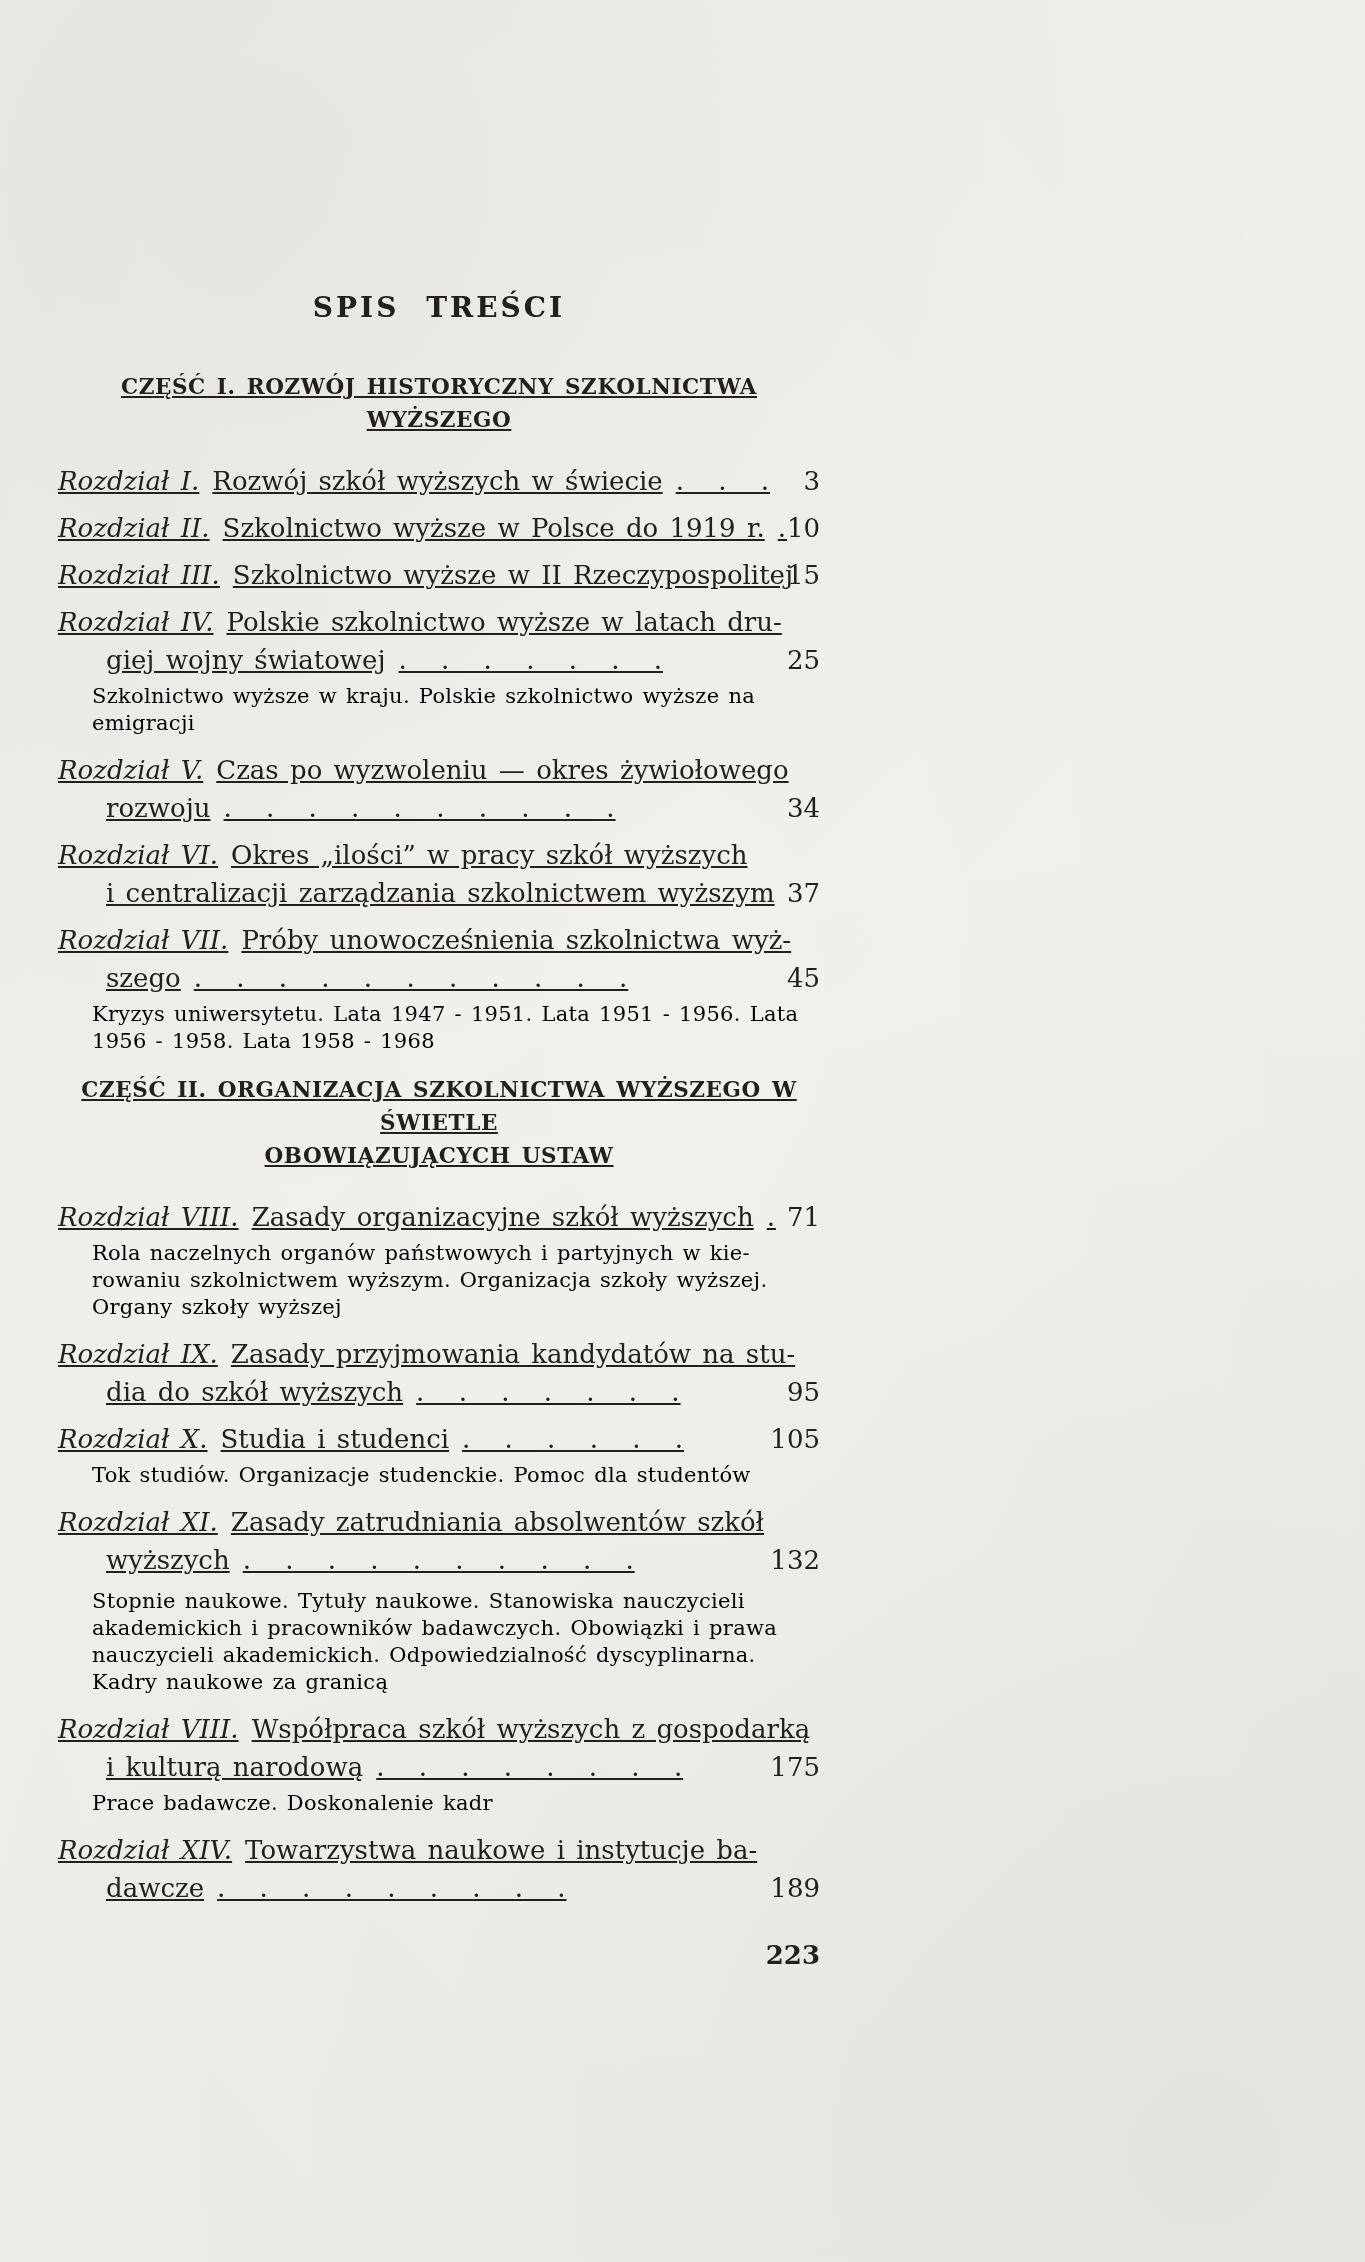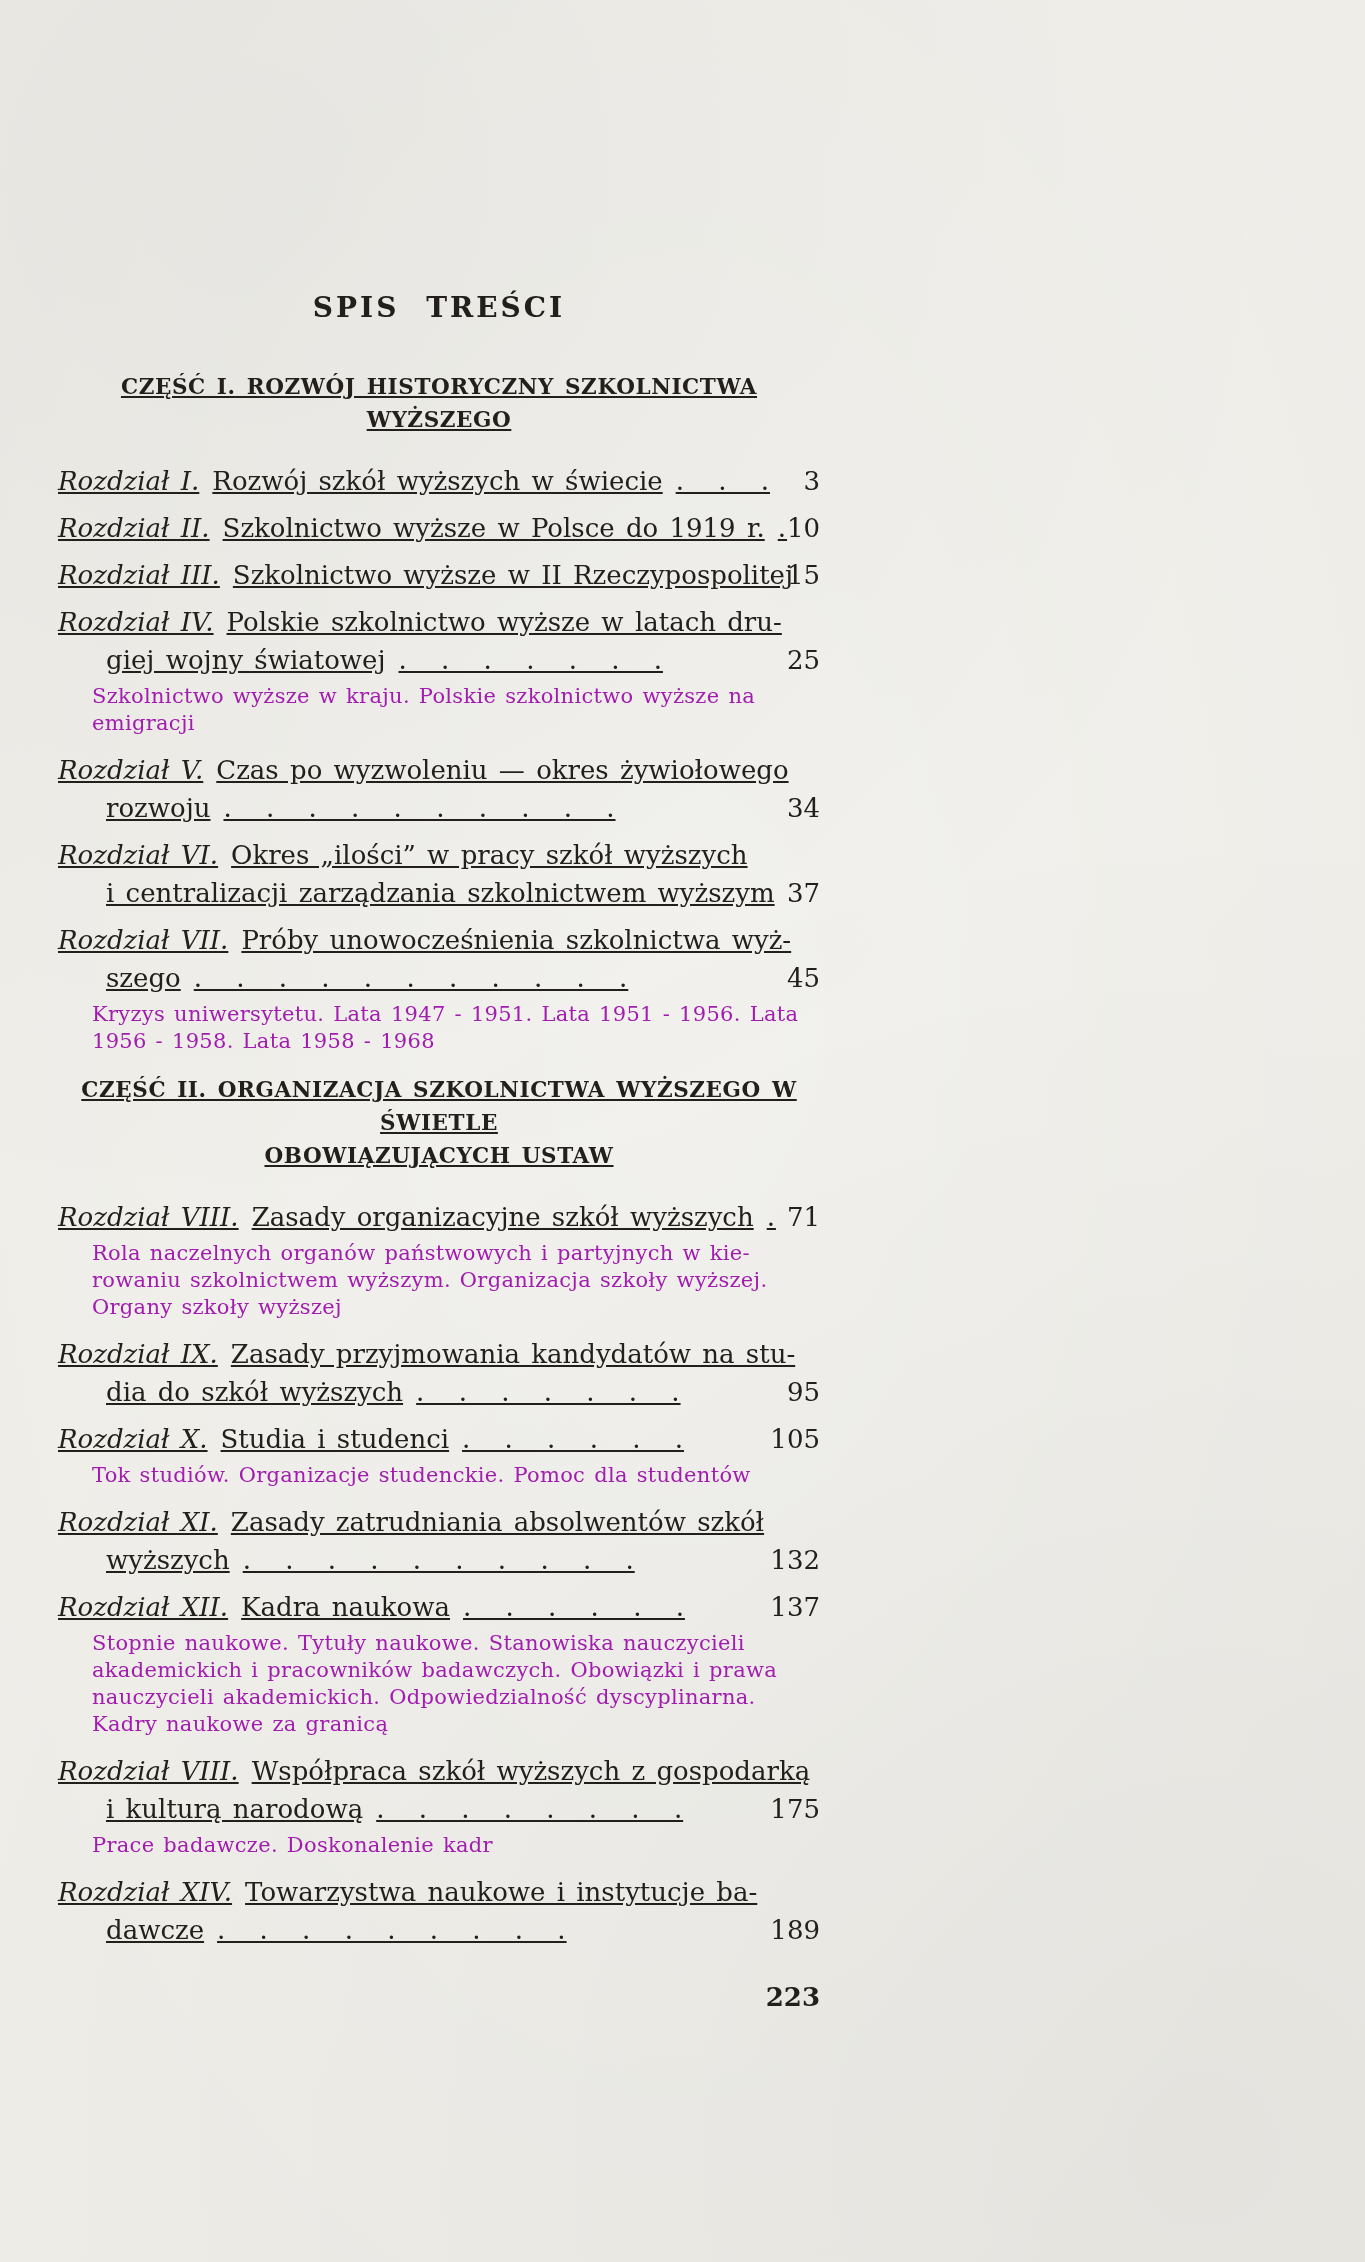--- a/index.html
+++ b/index.html
@@ -76,21 +76,21 @@
     right: 0;
     text-indent: 0;
   }
   .note {
     font-size: 21px;
     line-height: 27px;
     margin: 4px 0 14px 34px;
     white-space: pre-line;
     word-spacing: 2px;
     letter-spacing: 0.3px;
-    color: #a21caf;
+    color: #000000;
   }
   .note:empty { display: none; }
   .folio {
     font-size: 26px;
     font-weight: bold;
     text-align: right;
     line-height: 34px;
     margin-top: 31px;
   }
 </style>
@@ -152,21 +152,20 @@
   <div class="entry">
     <div class="line"><span class="lbl">Rozdział X.</span><span class="txt">Studia i studenci</span><span class="dots">. . . . . .</span><span class="pg">105</span></div>
     <div class="note">Tok studiów. Organizacje studenckie. Pomoc dla studentów</div>
   </div>
 
   <div class="entry">
     <div class="line"><span class="lbl">Rozdział XI.</span><span class="txt">Zasady zatrudniania absolwentów szkół</span><br><span class="txt">wyższych</span><span class="dots">. . . . . . . . . .</span><span class="pg">132</span></div>
   </div>
 
   <div class="entry">
-    <div class="line"><span class="lbl">Rozdział XII.</span><span class="txt">Kadra naukowa</span><span class="dots">. . . . . .</span><span class="pg">137</span></div>
     <div class="note">Stopnie naukowe. Tytuły naukowe. Stanowiska nauczycieli
 akademickich i pracowników badawczych. Obowiązki i prawa
 nauczycieli akademickich. Odpowiedzialność dyscyplinarna.
 Kadry naukowe za granicą</div>
   </div>
 
   <div class="entry">
     <div class="line"><span class="lbl">Rozdział VIII.</span><span class="txt">Współpraca szkół wyższych z gospodarką</span><br><span class="txt">i kulturą narodową</span><span class="dots">. . . . . . . .</span><span class="pg">175</span></div>
     <div class="note">Prace badawcze. Doskonalenie kadr</div>
   </div>

